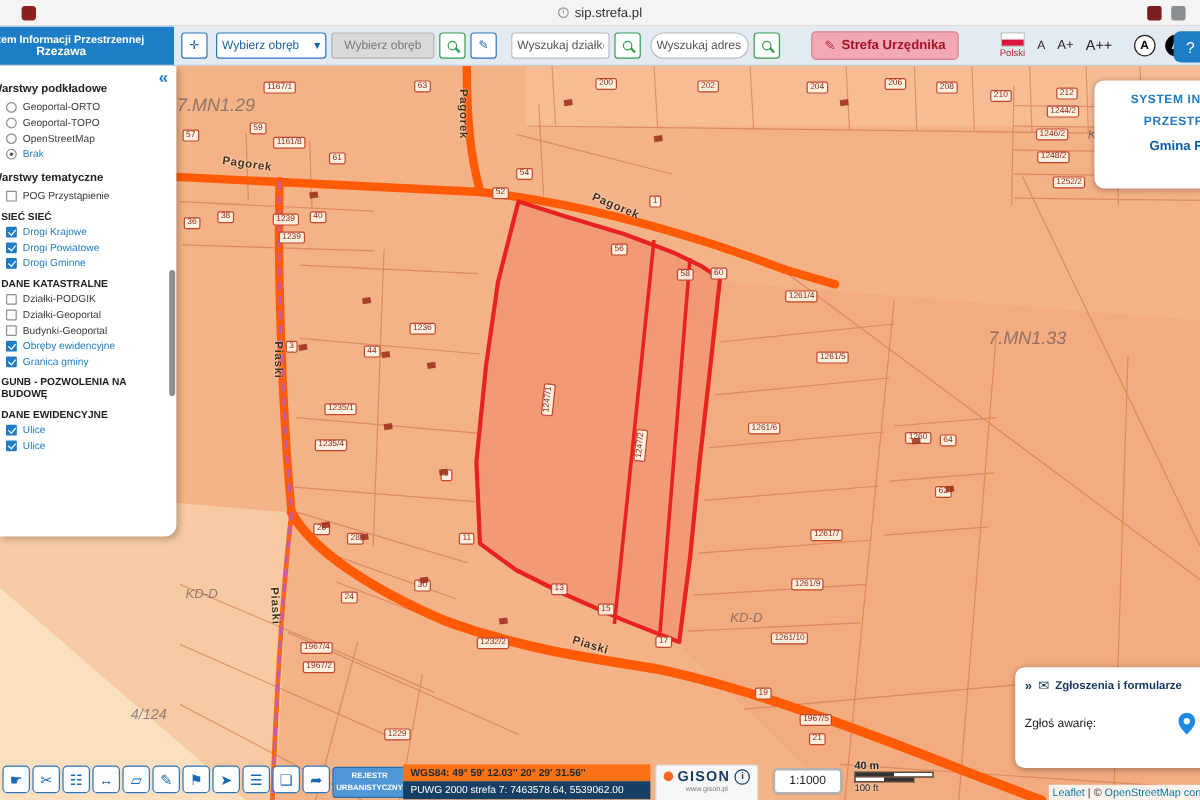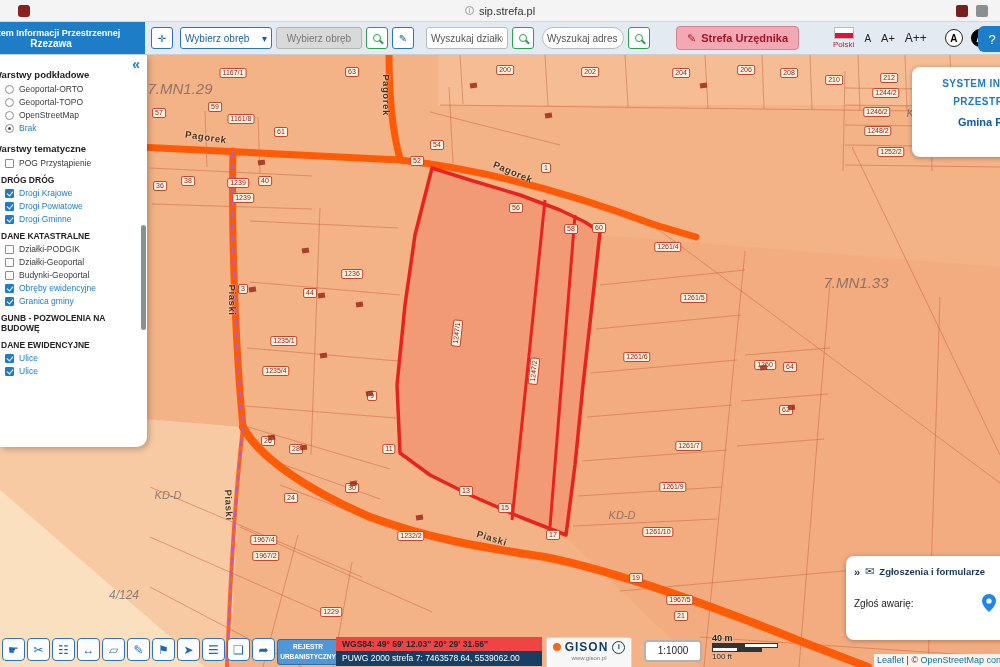--- a/index.html
+++ b/index.html
@@ -87,21 +87,21 @@
   #report-head .chev{color:#15365c;font-size:11px;font-weight:bold;cursor:pointer}
   #report-head .env{color:#15365c;font-size:11px}
   #report-head .ttl{font-size:9.5px;font-weight:bold;color:#15365c;white-space:nowrap}
   #report-body{margin-top:16px;font-size:10px;color:#222;display:flex;align-items:center;justify-content:space-between;padding-right:10px}
 
   
   #bottom-icons{position:absolute;left:2px;top:583px;display:flex;gap:2px;z-index:25}
   .mapbtn{width:23px;height:23px;background:#fdfdfd;border:1.5px solid #2a76bd;border-radius:4px;color:#1b69b4;font-size:12px;line-height:1;display:flex;align-items:center;justify-content:center;cursor:pointer;padding:0}
   #registry-btn{position:absolute;left:277px;top:584px;width:62px;height:26px;background:#4f97d6;border:1px solid #2d6ea8;border-radius:3px;color:#fff;font-size:6.5px;font-weight:bold;line-height:1.5;text-align:center;z-index:25;cursor:pointer;padding:0;font-family:inherit}
   #coords{position:absolute;left:336px;top:582px;z-index:25;width:206px}
-  #wgs{height:14px;background:#ef4444;color:#1b2733;font-size:8.5px;font-weight:bold;line-height:14px;padding:0 6px;white-space:nowrap}
+  #wgs{height:14px;background:#f97316;color:#1b2733;font-size:8.5px;font-weight:bold;line-height:14px;padding:0 6px;white-space:nowrap}
   #puwg{height:15px;background:#173f63;color:#fff;font-size:8.5px;line-height:15px;padding:0 6px;white-space:nowrap}
   #gison{position:absolute;left:546px;top:582px;width:86px;height:38px;background:#f7f7f7;border:1px solid #d5d5d5;border-radius:3px;z-index:25;text-align:center;padding-top:2px}
   #gison .row{display:flex;align-items:center;justify-content:center;gap:4px}
   #gison .dot{width:8px;height:8px;border-radius:50%;background:#f26a21}
   #gison .gt{font-size:12px;font-weight:bold;color:#123a5e;letter-spacing:1px}
   #gison .info{width:13px;height:13px;border:1.5px solid #123a5e;border-radius:50%;color:#123a5e;font-size:8px;line-height:10px;font-weight:bold;cursor:pointer}
   #gison .url{font-size:6px;color:#777;margin-top:1px}
   #scale-control{position:absolute;left:644px;top:585px;width:58px;height:22px;background:#fff;border:2px solid rgba(0,0,0,.3);border-radius:4px;z-index:25;font-size:10px;color:#222;text-align:center;line-height:18px}
   #scalebar{position:absolute;left:712px;top:578px;z-index:25}
   #scalebar .m{font-size:9px;font-weight:bold;color:#222;text-shadow:0 0 2px #fff}
@@ -307,21 +307,21 @@
             <span class="radio sel"></span>
             <span class="slabel on">Brak</span>
           </div>
         </div>
       <div class="stitle">Warstwy tematyczne</div>
       <div id="layer-groups">
           <div class="srow">
             <span class="cbx"></span>
             <span class="slabel">POG Przystąpienie</span>
           </div>
-          <div class="ghead">DRÓG DRÓG</div>
+          <div class="ghead">SIEĆ SIEĆ</div>
           <div class="srow">
             <span class="cbx chk"></span>
             <span class="slabel on">Drogi Krajowe</span>
           </div>
           <div class="srow">
             <span class="cbx chk"></span>
             <span class="slabel on">Drogi Powiatowe</span>
           </div>
           <div class="srow">
             <span class="cbx chk"></span>

